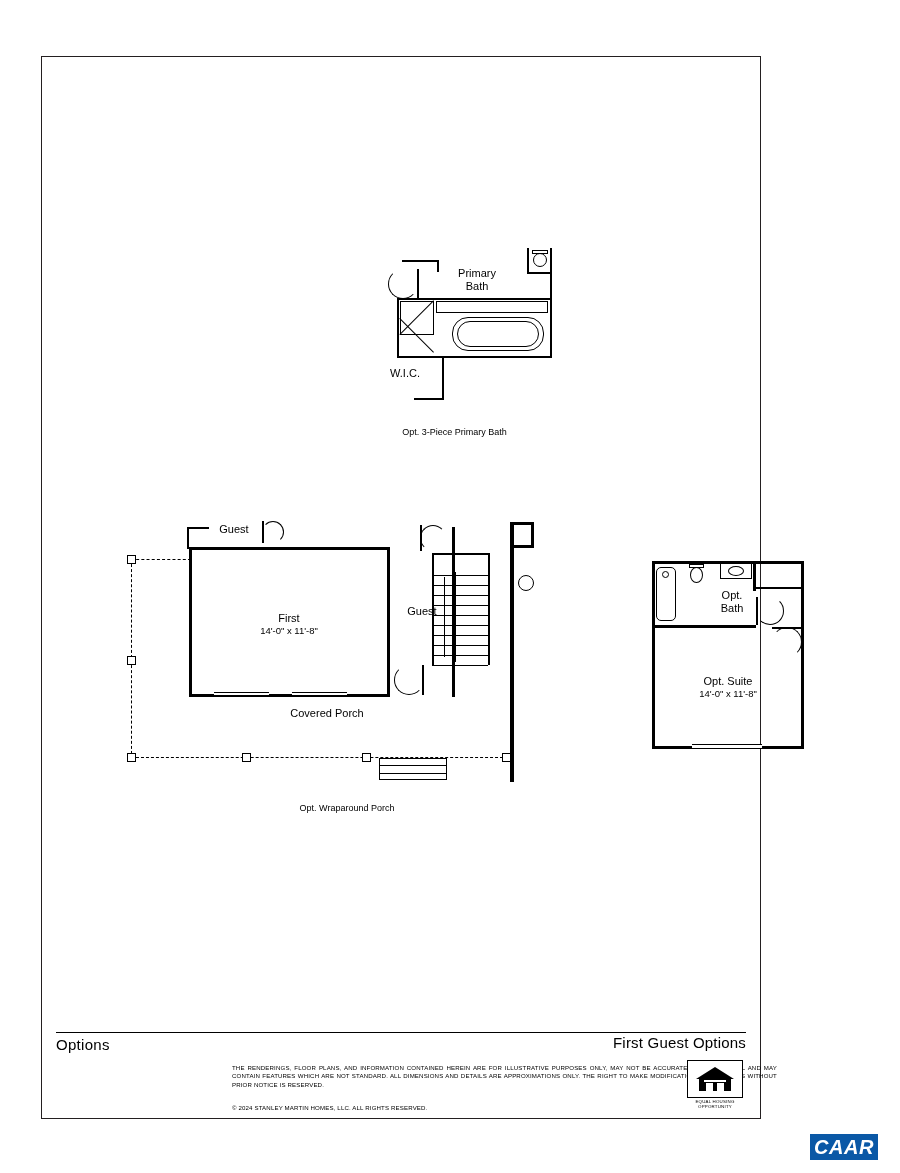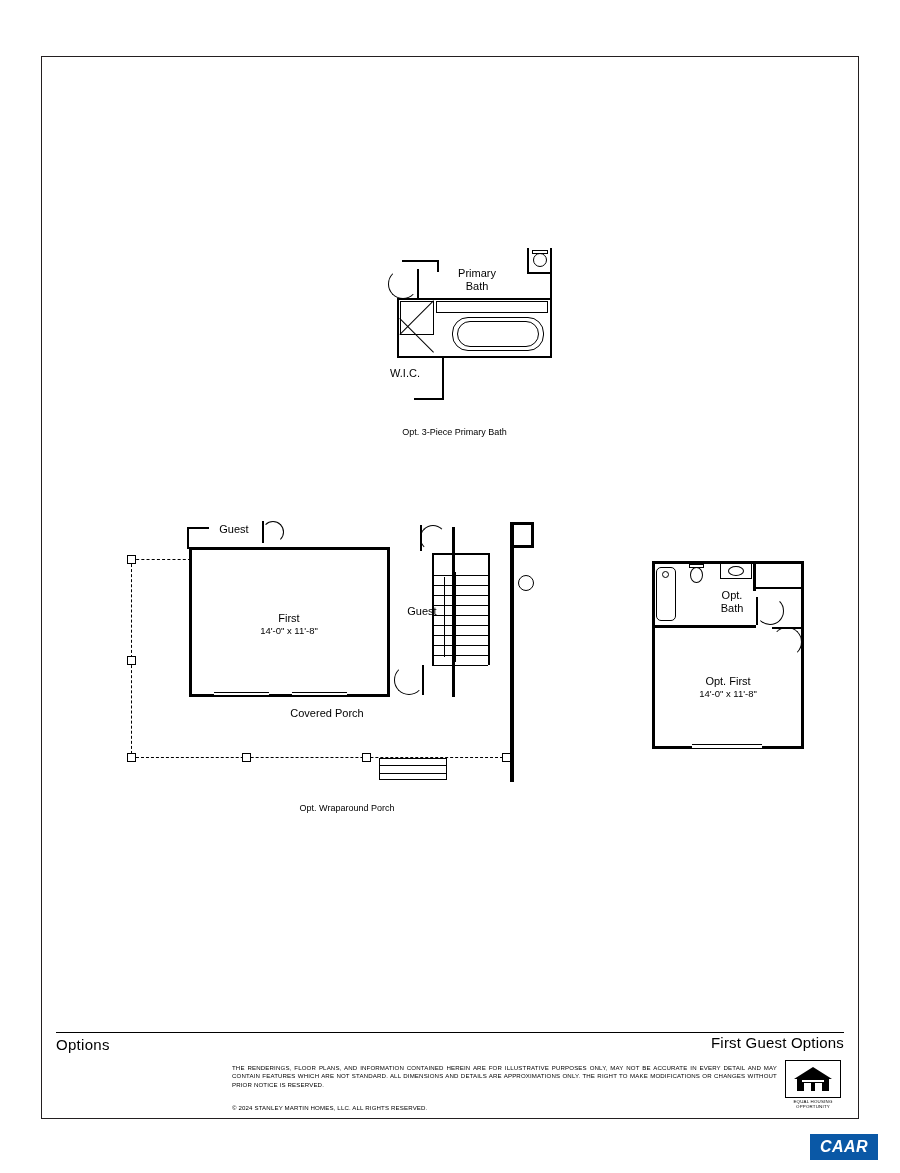--- a/index.html
+++ b/index.html
@@ -14,21 +14,21 @@
     font-family: "Liberation Sans", sans-serif;
     color: #000;
     overflow: hidden;
   }
 
   
   .sheet {
     position: absolute;
     left: 41px;
     top: 56px;
-    width: 818px;
+    width: 720px;
     height: 1063px;
     border: 1px solid #231f20;
     background: #fff;
     box-sizing: border-box;
   }
 
   
   .plan { position: absolute; }
   .wall {
     position: absolute;
@@ -161,21 +161,21 @@
   }
 
   .caar {
     position: absolute;
     right: 22px;
     bottom: 13px;
     width: 68px;
     height: 26px;
     background: #0a58a6;
     color: #fff;
-    font-size: 16px;
+    font-size: 20px;
     font-weight: bold;
     letter-spacing: .5px;
     display: flex;
     align-items: center;
     justify-content: center;
     font-style: italic;
   }
 </style>
 </head>
 <body>
@@ -334,21 +334,21 @@
     <div class="door-arc" style="left:160px; top:70px; width:30px; height:30px; border-color:#000; border-bottom-color:transparent; border-left-color:transparent;"></div>
     <div class="wall-thin" style="left:160px; top:70px; width:30px; height:2px;"></div>
 
     <div class="wall-thin" style="left:80px; top:187px; width:70px; height:3px; background:#fff; border-top:1px solid #000; border-bottom:1px solid #000;"></div>
 
     <div class="room-label" style="left:80px; top:32px; width:80px;">
       <span>Opt.</span><br>
       <span>Bath</span>
     </div>
     <div class="room-label" style="left:66px; top:118px; width:100px;">
-      <span>Opt. First</span>
+      <span>Opt. Suite</span>
       <span class="dim">14'-0" x 11'-8"</span>
     </div>
   </div>
 
 
   <div class="footer-rule"></div>
   <div class="footer-left">Options</div>
   <div class="footer-right">First Guest Options</div>
 
   <div class="disclaimer">THE RENDERINGS, FLOOR PLANS, AND INFORMATION CONTAINED HEREIN ARE FOR ILLUSTRATIVE PURPOSES ONLY, MAY NOT BE ACCURATE IN EVERY DETAIL AND MAY CONTAIN FEATURES WHICH ARE NOT STANDARD. ALL DIMENSIONS AND DETAILS ARE APPROXIMATIONS ONLY. THE RIGHT TO MAKE MODIFICATIONS OR CHANGES WITHOUT PRIOR NOTICE IS RESERVED.</div>

